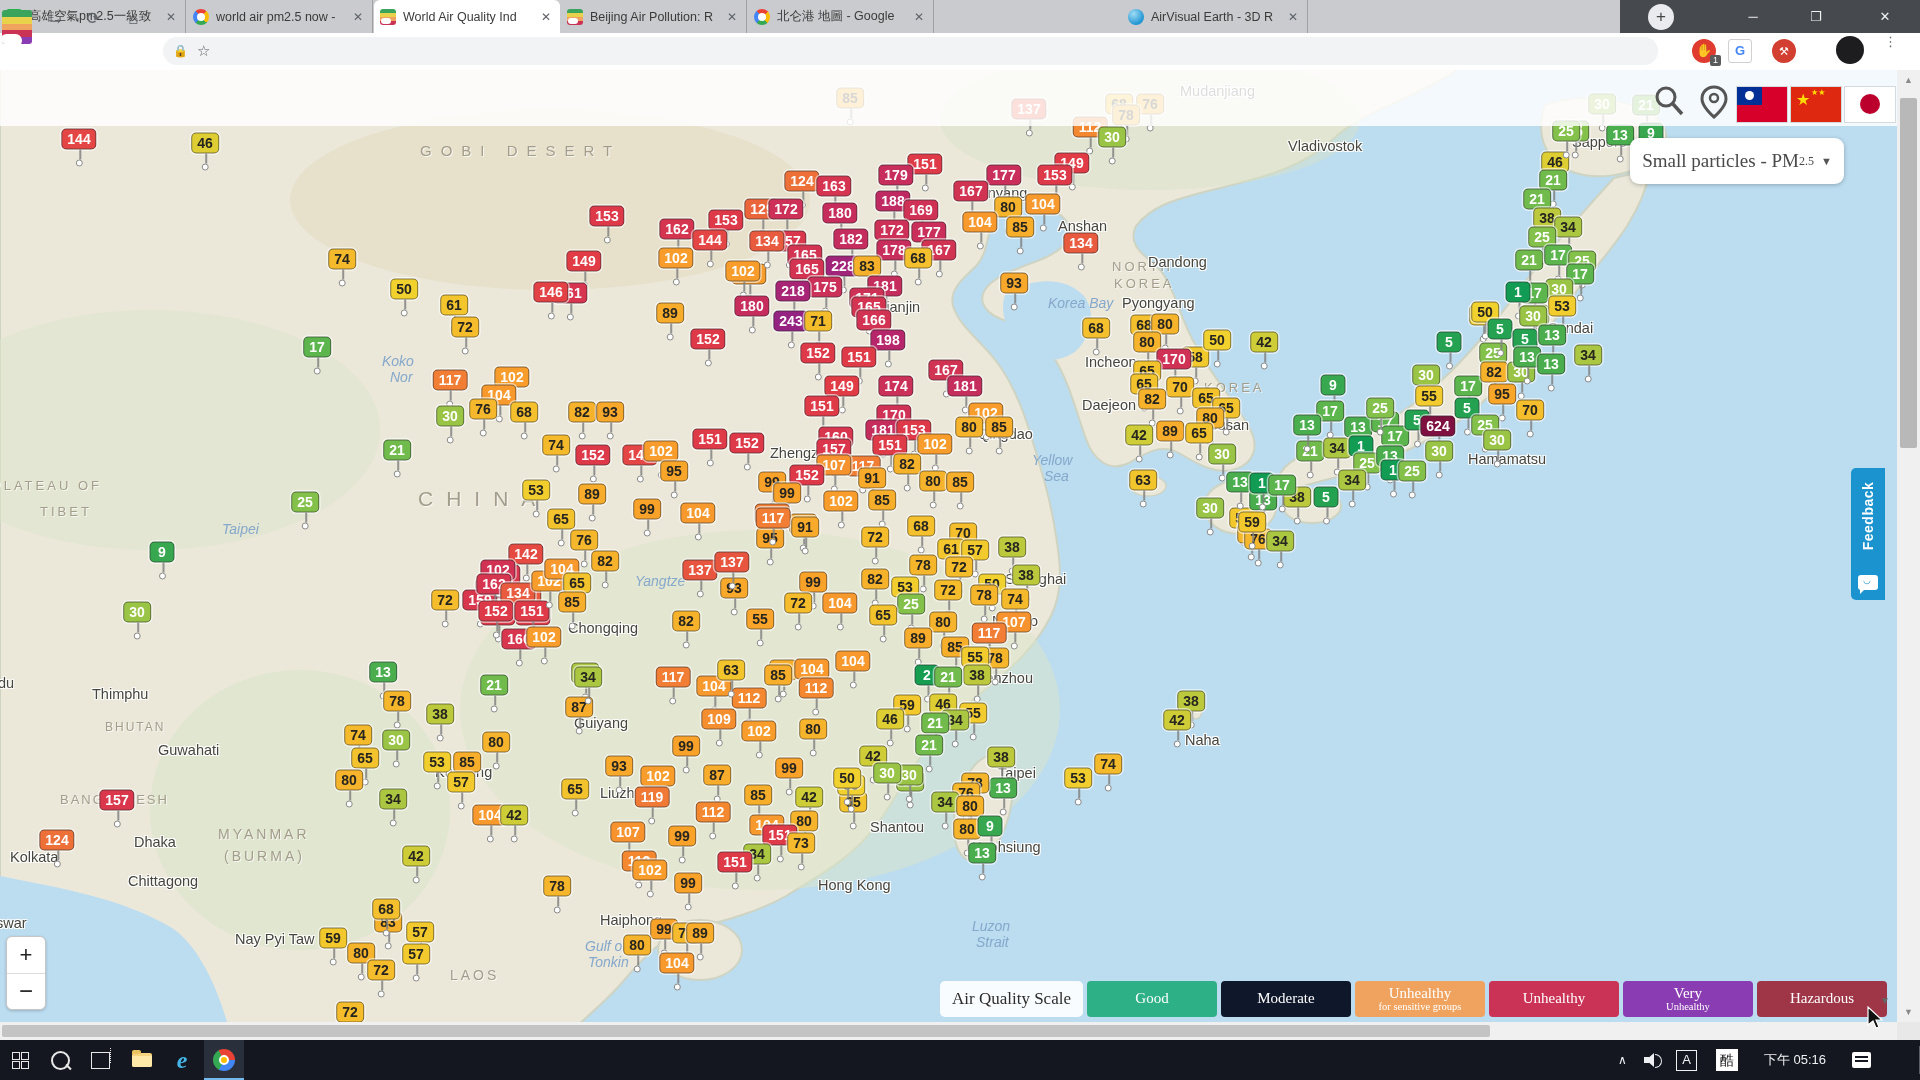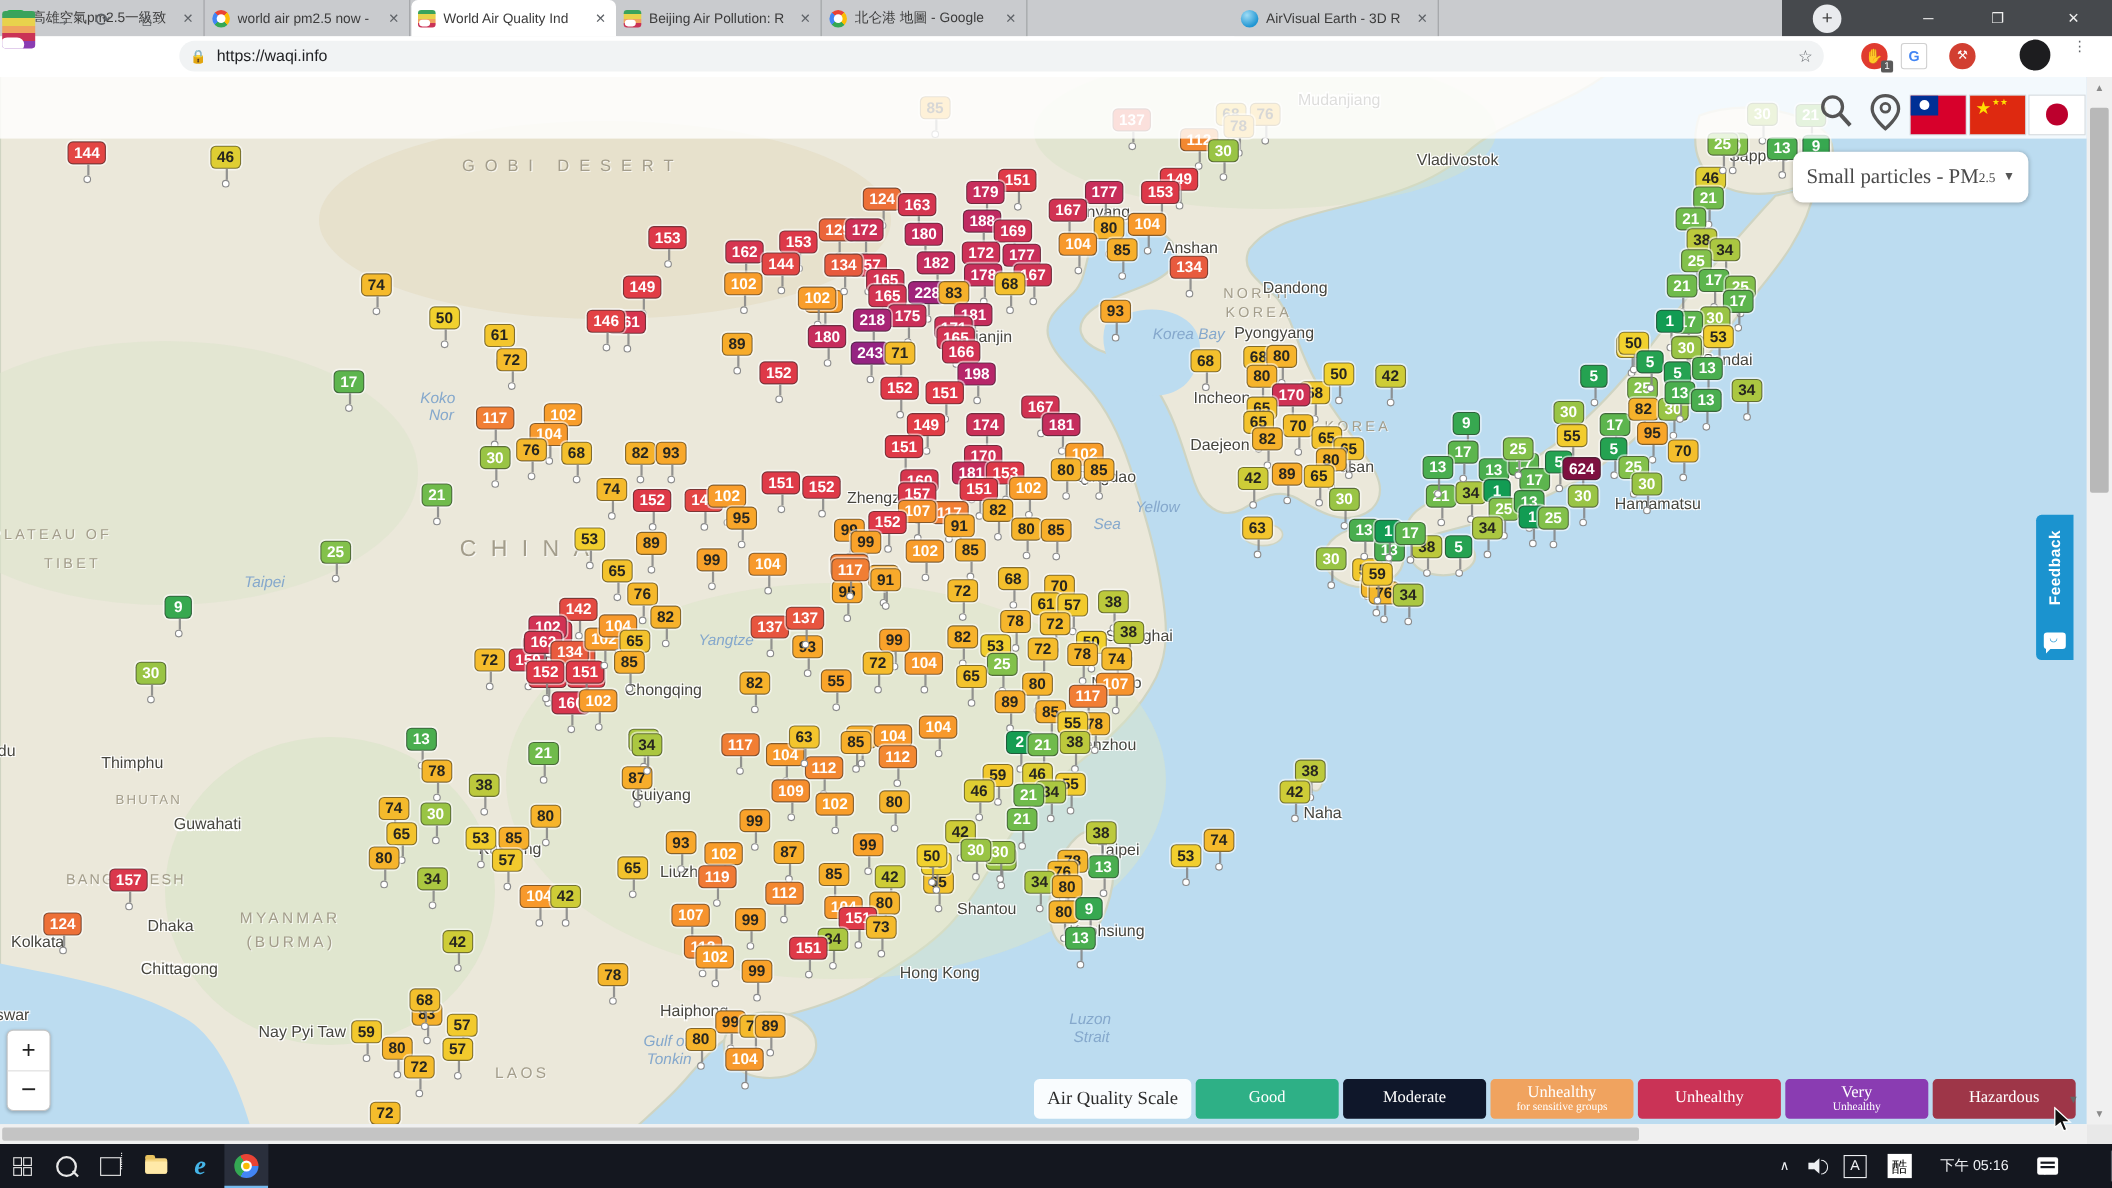--- a/index.html
+++ b/index.html
@@ -196,21 +196,20 @@
     <div class="winbtn" style="left:1862px">✕</div>
   </div>
 
   <div class="toolbar"></div>
   <div class="navic" style="left:8px">←</div>
   <div class="navic" style="left:42px">→</div>
   <div class="navic" style="left:80px">⟳</div>
   <div class="navic" style="left:120px">⌂</div>
   <div class="omnibox">
     <span class="lock">🔒</span>
-    <span class="url">https://waqi.info</span>
     <span class="star">☆</span>
   </div>
   <div class="ext adb" style="left:1692px">
     <span>✋</span>
     <span class="badge">1</span>
   </div>
   <div class="ext gtr" style="left:1728px">G</div>
   <div class="ext red" style="left:1772px">⚒</div>
   <div class="avatar"></div>
   <div class="dots">⋮</div>
@@ -292,21 +291,21 @@
           <div class="maplabel city" style="left: 92px; top: 686px;">Thimphu</div>
           <div class="maplabel city" style="left: 235px; top: 931px;">Nay Pyi Taw</div>
           <div class="maplabel city" style="left: 1572px; top: 134px;">Sapporo</div>
           <div class="maplabel city" style="left: 1548px; top: 320px;">Sendai</div>
           <div class="maplabel city" style="left: 1468px; top: 451px;">Hamamatsu</div>
           <div class="maplabel city" style="left: 1185px; top: 732px;">Naha</div>
           <div class="maplabel city" style="left: -60px; top: 675px;">Kathmandu</div>
           <div class="maplabel city" style="left: -62px; top: 915px;">Bhubaneswar</div>
           <div class="maplabel water" style="left: 1048px; top: 295px;">Korea Bay</div>
           <div class="maplabel water" style="left: 1032px; top: 452px;">Yellow</div>
-          <div class="maplabel water" style="left: 994px; top: 468px;">Sea</div>
+          <div class="maplabel water" style="left: 1044px; top: 468px;">Sea</div>
           <div class="maplabel water" style="left: 972px; top: 918px;">Luzon</div>
           <div class="maplabel water" style="left: 976px; top: 934px;">Strait</div>
           <div class="maplabel water" style="left: 585px; top: 938px;">Gulf of</div>
           <div class="maplabel water" style="left: 588px; top: 954px;">Tonkin</div>
           <div class="maplabel water" style="left: 382px; top: 353px;">Koko</div>
           <div class="maplabel water" style="left: 390px; top: 369px;">Nor</div>
           <div class="maplabel water" style="left: 635px; top: 573px;">Yangtze</div>
           <div class="maplabel water" style="left: 222px; top: 521px;">Taipei</div>
         </div>
       <div id="markers">

